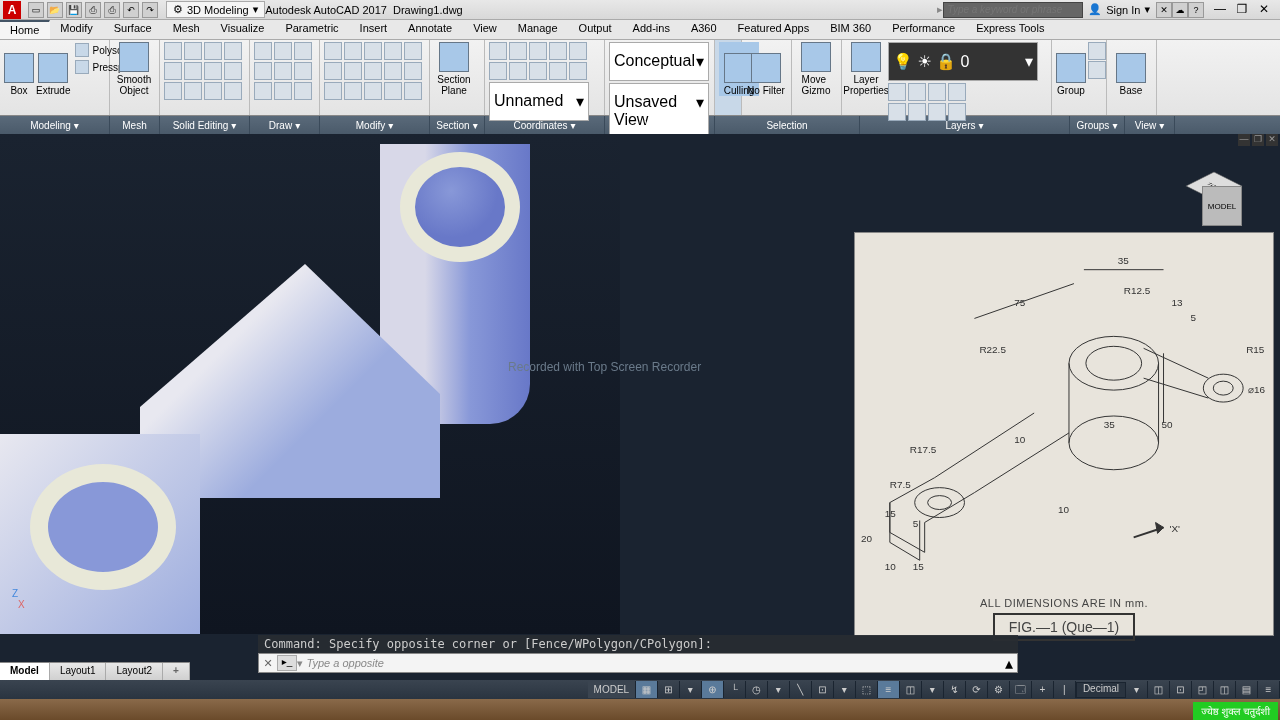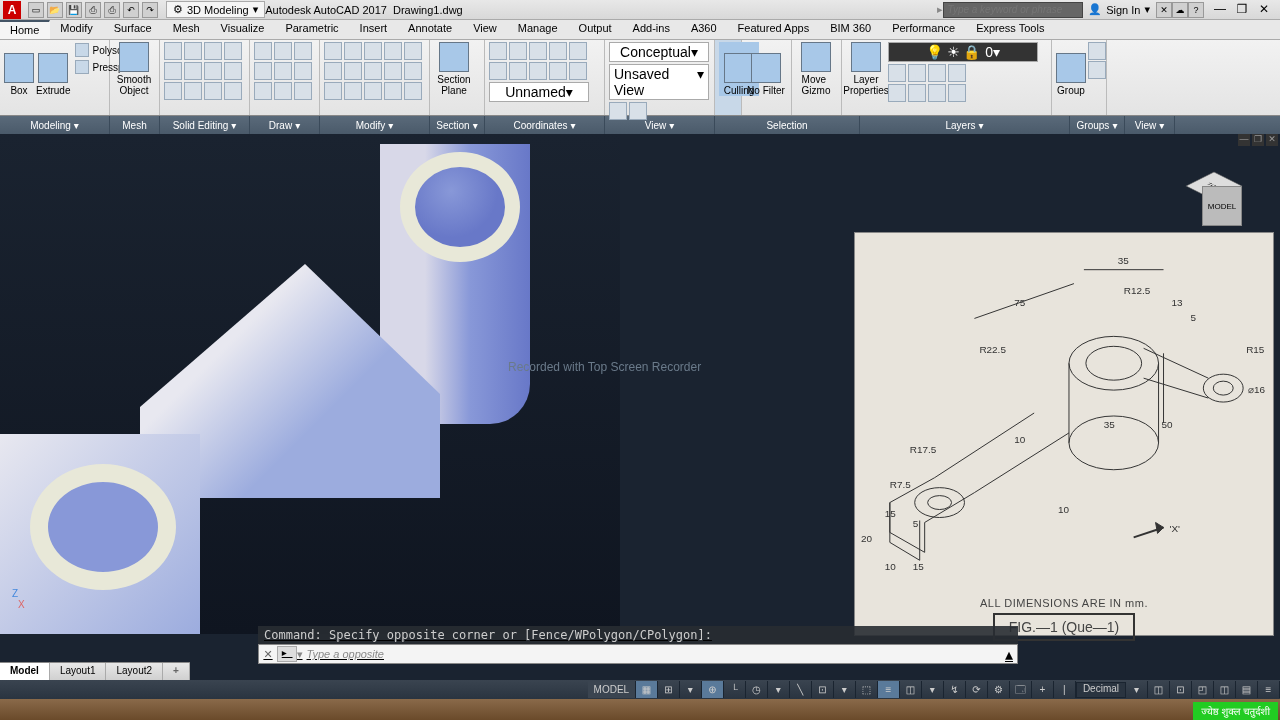--- a/index.html
+++ b/index.html
@@ -26,21 +26,21 @@
 .ribbon { height: 76px; background: linear-gradient(#f2f2f2,#e4e4e4); display: flex; border-bottom: 1px solid #888; }
 .panel { border-right: 1px solid #bbb; padding: 2px 4px; display: flex; flex-direction: column; }
 .panel-body { display: flex; gap: 2px; flex: 1; }
 .big-btn { display: flex; flex-direction: column; align-items: center; justify-content: flex-end; width: 40px; height: 54px; cursor: pointer; font-size: 10px; }
 .big-btn .ico { width: 30px; height: 30px; background: #a8c8e8; border: 1px solid #678; margin-bottom: 2px; }
 .mini-grid { display: grid; grid-template-columns: repeat(4, 18px); gap: 2px; }
 .mini-btn { width: 18px; height: 18px; background: #d8e0e8; border: 1px solid #9ab; cursor: pointer; font-size: 8px; }
 .panel-col { display: flex; flex-direction: column; gap: 1px; }
 .small-btn { display: flex; align-items: center; gap: 3px; font-size: 10px; padding: 1px 3px; cursor: pointer; }
 .small-btn .ico { width: 14px; height: 14px; background: #c8d8e8; border: 1px solid #9ab; }
-.dd { background: #fff; border: 1px solid #aaa; font-size: 14px; padding: 1px 4px; width: 100px; display: flex; justify-content: center; }
+.dd { background: #fff; border: 1px solid #aaa; font-size: 16px; padding: 9px 4px; width: 100px; display: flex; justify-content: space-between; }
 
 
 .panel-labels { height: 18px; background: linear-gradient(#5a6a7a,#4a5a6a); display: flex; font-size: 10px; color: #fff; }
 .plabel { border-right: 1px solid #3a4a5a; text-align: center; padding: 2px 0; display: flex; align-items: center; justify-content: center; gap: 3px; }
 
 
 .drawing { position: absolute; top: 134px; left: 0; right: 0; bottom: 40px; background: #1a2330; }
 .viewlabel { position: absolute; top: 0; left: 2px; font-size: 9px; color: #bbb; background: #222; padding: 1px 3px; }
 .viewctrl { position: absolute; top: 0; right: 2px; display: flex; gap: 2px; }
 .vc { width: 12px; height: 12px; background: #333; color: #999; font-size: 9px; text-align: center; cursor: pointer; }
@@ -64,21 +64,21 @@
 
 
 .viewcube { position: absolute; right: 30px; top: 30px; width: 70px; height: 70px; }
 .cube-face { position: absolute; width: 40px; height: 40px; background: #ccc; border: 1px solid #888; font-size: 8px; text-align: center; line-height: 40px; }
 .cf-top { transform: rotateX(60deg) rotateZ(45deg); left: 14px; top: 2px; background: #ddd; }
 .cf-front { left: 22px; top: 22px; background: #bbb; }
 
 .watermark { position: absolute; left: 508px; top: 226px; color: #6a7a8a; font-size: 12px; }
 
 
-.cmdline-area { position: absolute; left: 258px; bottom: 56px; width: 760px; text-decoration: underline; }
+.cmdline-area { position: absolute; left: 258px; bottom: 47px; width: 760px; }
 .cmdhist { background: rgba(40,44,50,0.9); color: #ccc; font-family: Consolas, monospace; font-size: 12px; padding: 2px 6px; }
 .cmdinput-row { display: flex; align-items: center; background: #f4f4f4; border: 1px solid #888; height: 20px; }
 .cmd-x { width: 18px; text-align: center; color: #666; cursor: pointer; font-size: 11px; }
 .cmd-prompt { width: 20px; height: 16px; background: #ddd; border: 1px solid #aaa; text-align: center; font-size: 10px; }
 .cmd-input { flex: 1; font-style: italic; color: #888; font-size: 11px; padding: 0 4px; }
 .cmd-up { width: 16px; text-align: center; cursor: pointer; }
 
 
 .layout-tabs { position: absolute; bottom: 40px; left: 0; height: 18px; background: linear-gradient(#e8e8e8,#d0d0d0); display: flex; font-size: 10px; border-top: 1px solid #888; }
 .ltab { padding: 2px 10px; border-right: 1px solid #aaa; cursor: pointer; }
@@ -328,20 +328,26 @@
     <div class="big-btn">
           <div class="ico"></div>
           <span>Group</span>
         </div>
     <div class="panel-col">
           <div class="mini-btn"></div>
           <div class="mini-btn"></div>
         </div>
   </div>
     </div>
+  <div class="panel" style="width:50px">
+    <div class="big-btn">
+        <div class="ico"></div>
+        <span>Base</span>
+      </div>
+  </div>
 </div>
 
 <div class="panel-labels">
   <div class="plabel" style="width:110px"><span>Modeling</span> ▾</div>
   <div class="plabel" style="width:50px">Mesh</div>
   <div class="plabel" style="width:90px"><span>Solid Editing</span> ▾</div>
   <div class="plabel" style="width:70px"><span>Draw</span> ▾</div>
   <div class="plabel" style="width:110px"><span>Modify</span> ▾</div>
   <div class="plabel" style="width:55px"><span>Section</span> ▾</div>
   <div class="plabel" style="width:120px"><span>Coordinates</span> ▾</div>

